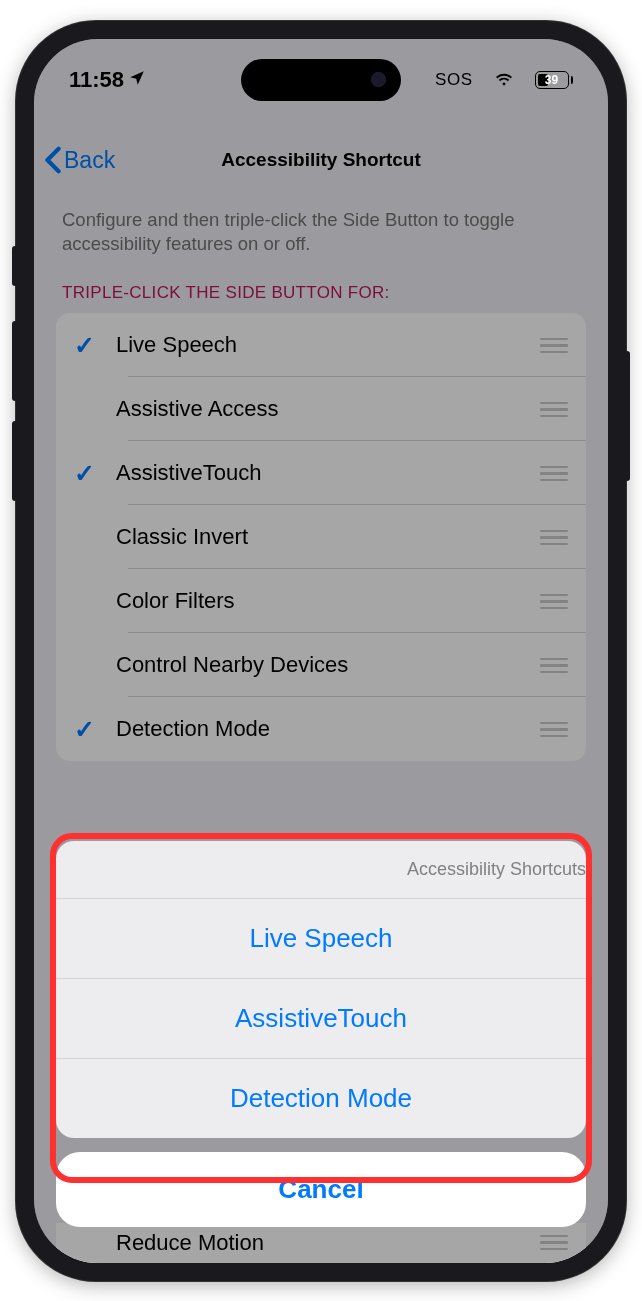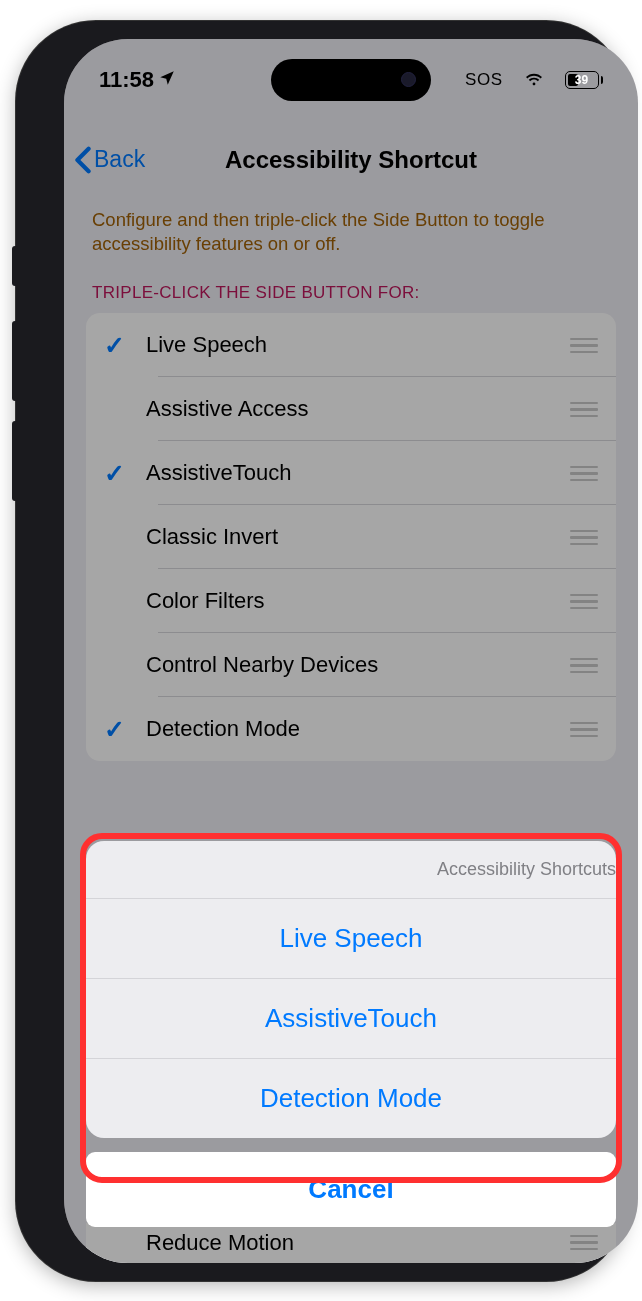--- a/index.html
+++ b/index.html
@@ -31,21 +31,20 @@
     .side-btn.left-2 { left: -4px; top: 300px; width: 6px; height: 80px; }
     .side-btn.left-3 { left: -4px; top: 400px; width: 6px; height: 80px; }
     .side-btn.right-1 { right: -4px; top: 330px; width: 6px; height: 130px; }
     .screen {
       width: 100%;
       height: 100%;
       background: #efeef4;
       border-radius: 64px;
       overflow: hidden;
       position: relative;
-      margin-left: 30px;
     }
     .notch {
       position: absolute;
       top: 20px;
       left: 50%;
       transform: translateX(-50%);
       width: 160px;
       height: 42px;
       background: #000;
       border-radius: 22px;
@@ -139,38 +138,38 @@
       padding-top: 88px;
       height: 155px;
       display: flex;
       align-items: center;
       position: relative;
       padding-left: 12px;
       padding-right: 12px;
     }
     .back-btn {
       display: flex;
-      align-items: flex-start;
+      align-items: center;
       color: #007aff;
       font-size: 23px;
       gap: 2px;
       position: absolute;
       left: 10px;
     }
     .nav-title {
       flex: 1;
       text-align: center;
-      font-size: 24px;
+      font-size: 19px;
       font-weight: 600;
     }
     .content {
       padding: 0 22px;
     }
     .description {
-      color: #a16207;
+      color: #737373;
       font-size: 18.5px;
       line-height: 1.35;
       padding: 14px 6px 26px;
     }
     .section-header {
       color: #be185d;
       font-size: 17px;
       padding: 0 6px 10px;
       letter-spacing: 0.3px;
     }
@@ -255,21 +254,21 @@
       text-align: center;
       color: #007aff;
       font-size: 26px;
       padding: 24px 0;
       border-bottom: 1px solid #d4d4d8;
     }
     .sheet-item:last-child { border-bottom: none; }
     .cancel-btn {
       margin-top: 14px;
       background: #fff;
-      border-radius: 9px;
+      border-radius: 24px;
       text-align: center;
       color: #007aff;
       font-size: 26px;
       font-weight: 600;
       padding: 22px 0;
     }
     
     .bottom-peek {
       position: absolute;
       left: 22px;

